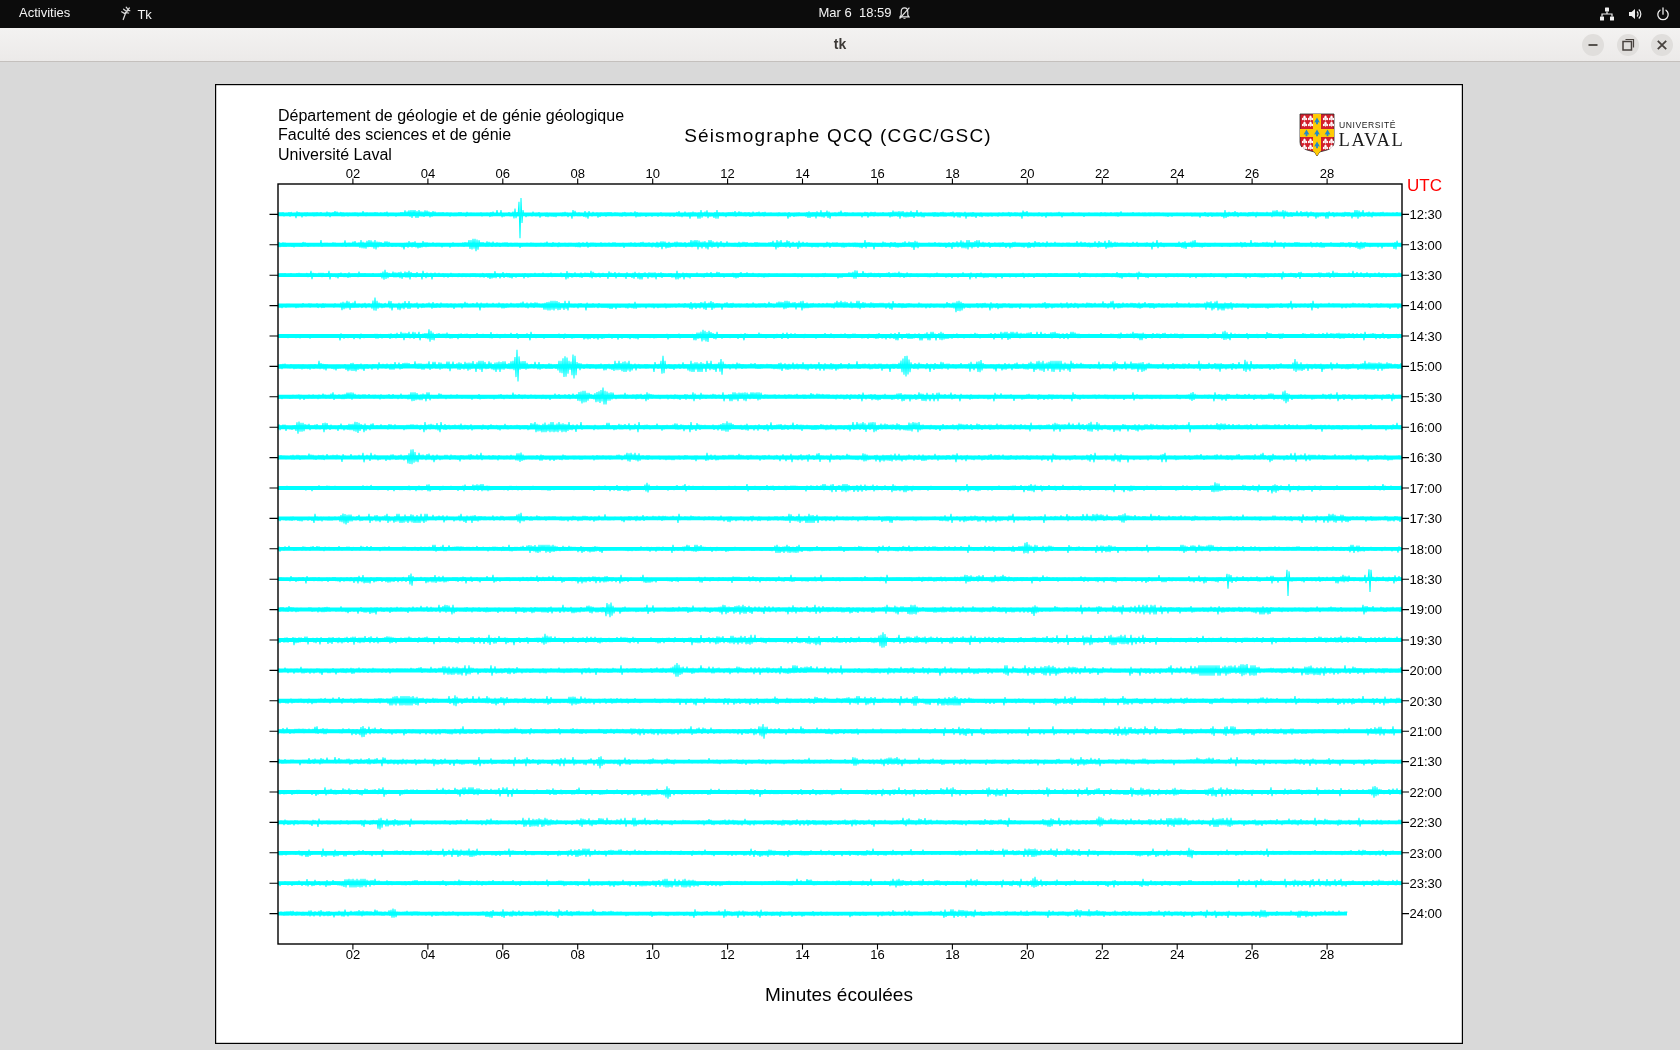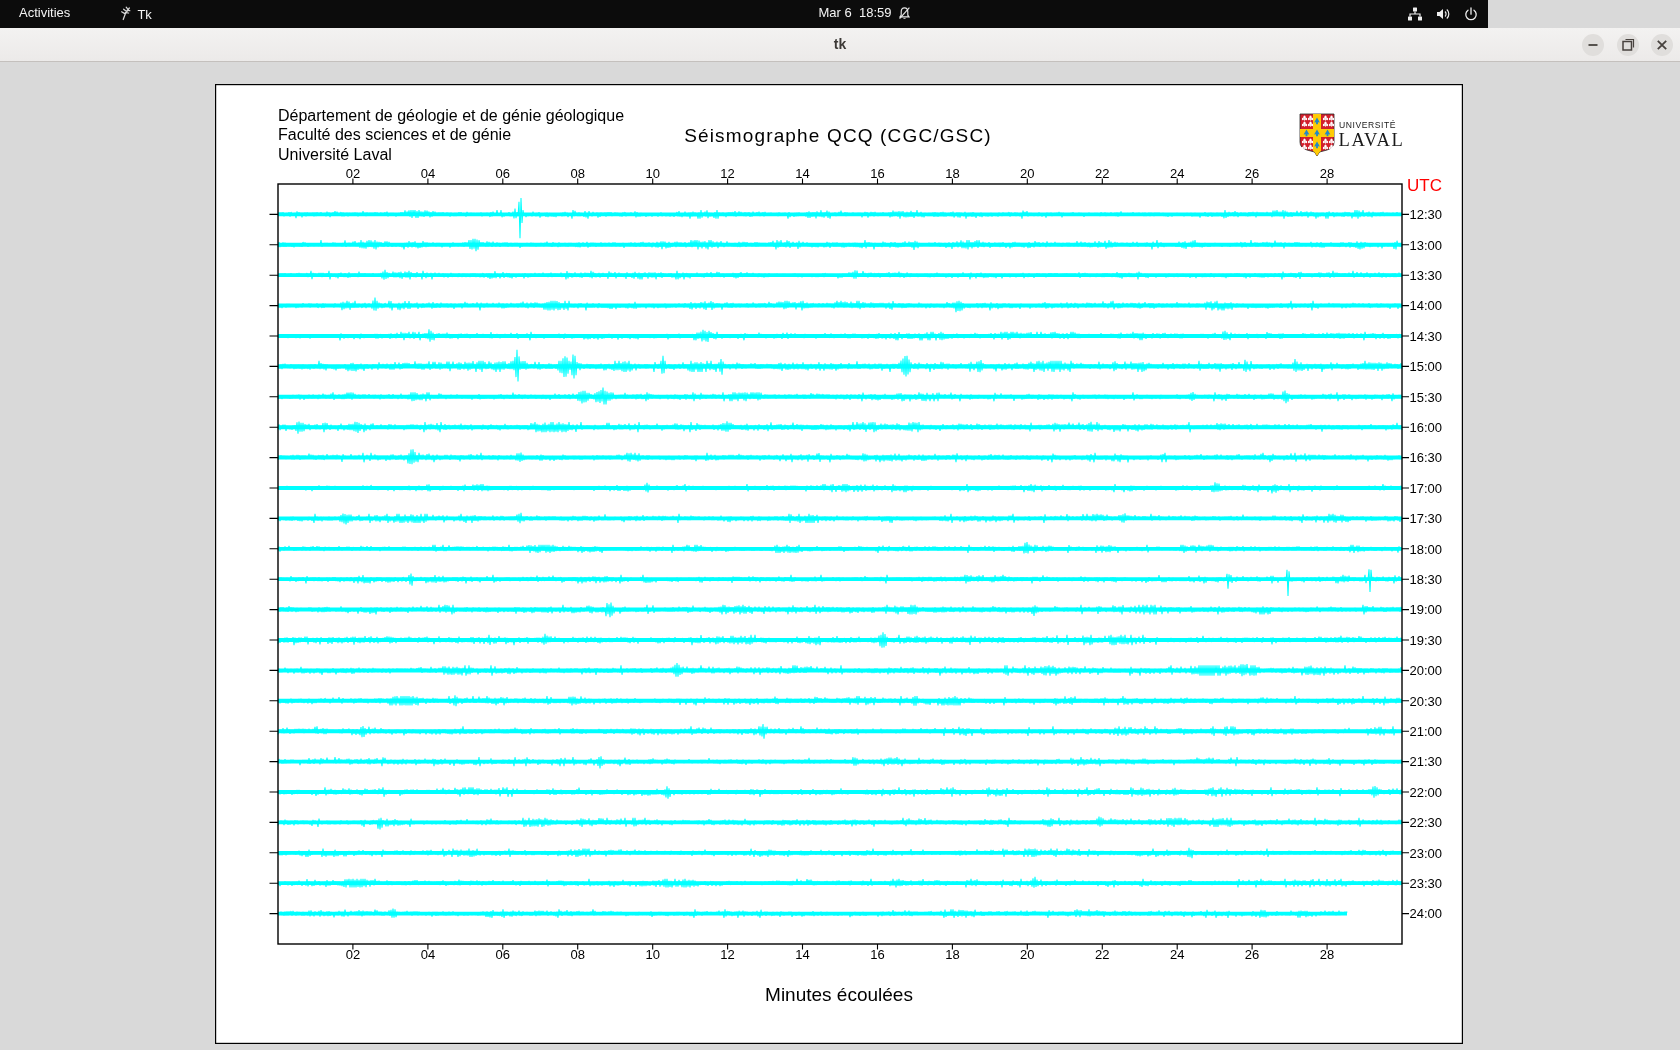--- a/index.html
+++ b/index.html
@@ -1,15 +1,15 @@
 <!DOCTYPE html>
 <html><head><meta charset="utf-8"><title>tk</title><style>
 *{margin:0;padding:0;box-sizing:border-box}
 html,body{width:1680px;height:1050px;overflow:hidden;background:#d9d9d9;font-family:"Liberation Sans",sans-serif}
-#topbar{position:absolute;left:0;top:0;width:1488px;height:28px;background:#0c0c0c;color:#f4f4f4;font-size:13px}
+#topbar{position:absolute;left:0;top:0;width:1680px;height:28px;background:#0c0c0c;color:#f4f4f4;font-size:13px}
 #topbar .act{position:absolute;left:19px;top:5px}
 #topbar .tkapp{position:absolute;left:117px;top:5px}
 #topbar .clock{position:absolute;left:15px;top:5px;width:1680px;text-align:center}
 #topbar .bell{position:absolute;left:897px;top:6px}
 #topbar .right{position:absolute;right:9px;top:6px}
 #topbar .right svg{margin-left:12px}
 #titlebar{position:absolute;left:0;top:28px;width:1680px;height:34px;background:linear-gradient(#f3f2f1,#eceae9);border-bottom:1px solid #c4c0bd}
 #titlebar .t{position:absolute;left:0;top:8px;width:1680px;text-align:center;font-weight:bold;font-size:14px;color:#3d3a37}
 .wbtn{position:absolute;top:34px;width:22px;height:22px;border-radius:50%;background:#e0dedc;color:#47423e}
 .wbtn svg{position:absolute;left:0;top:0}

